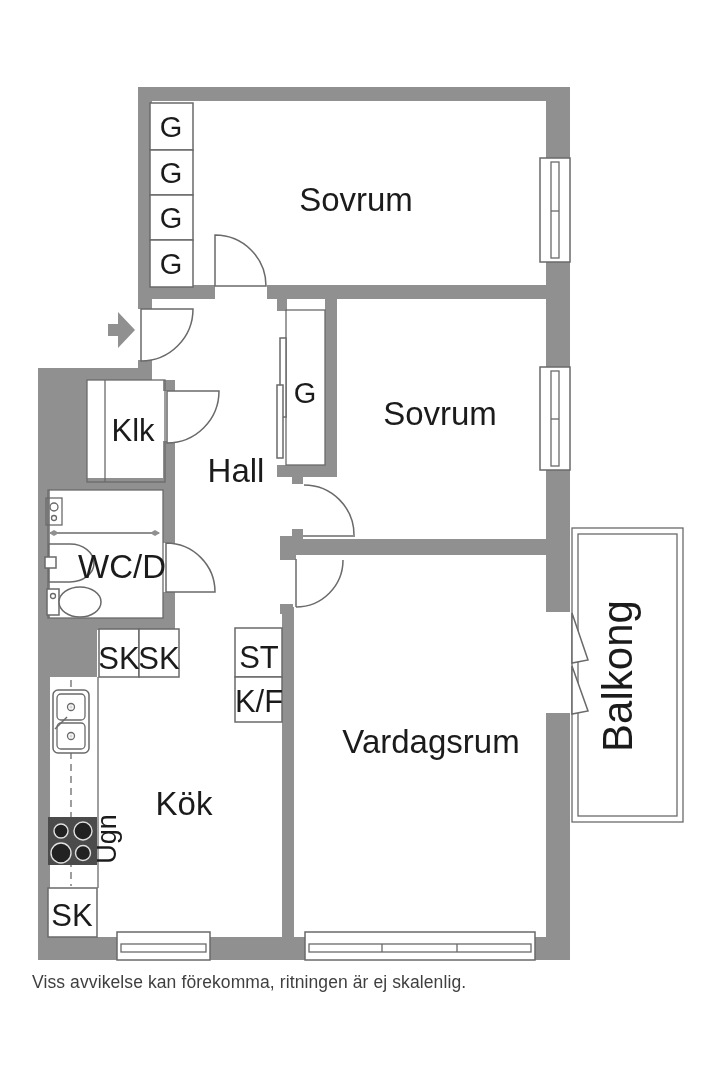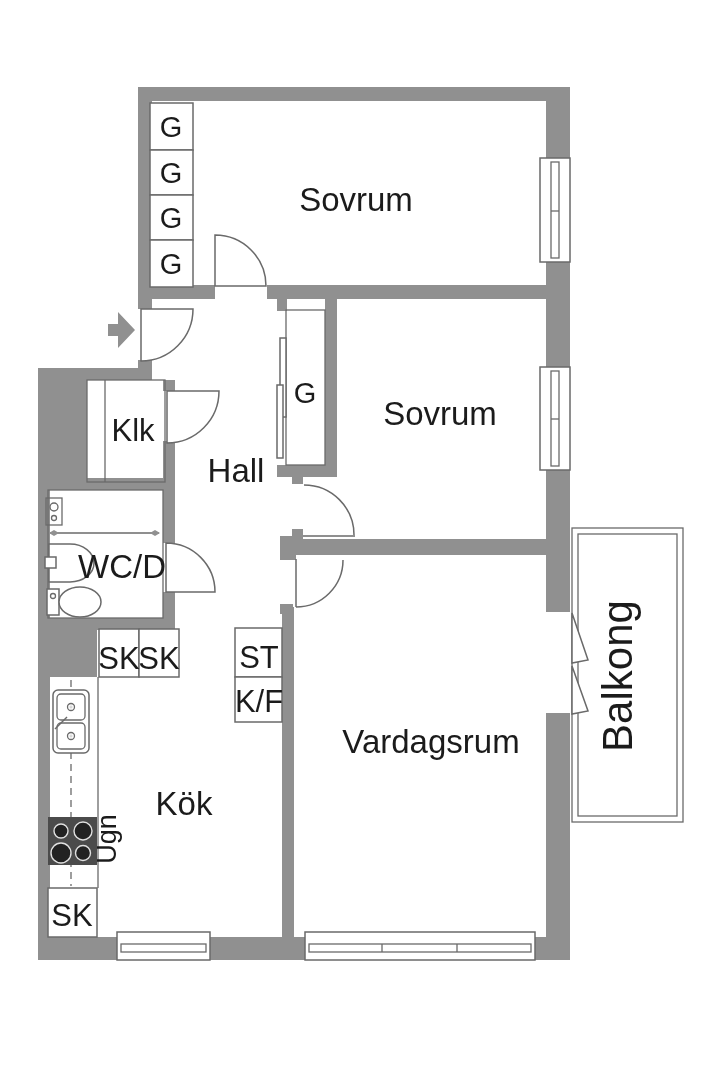--- a/index.html
+++ b/index.html
@@ -176,13 +176,14 @@
       <text class="small-label anchor-mid" x="305" y="403">G</text>
 
       <text class="mid-label anchor-mid" x="119" y="669">SK</text>
       <text class="mid-label anchor-mid" x="159" y="669">SK</text>
       <text class="mid-label anchor-mid" x="259" y="668">ST</text>
       <text class="mid-label anchor-mid" x="259" y="712">K/F</text>
       <text class="mid-label anchor-mid" x="72" y="926">SK</text>
     </g>
   </svg>
 
+  <div class="disclaimer">Viss avvikelse kan förekomma, ritningen är ej skalenlig.</div>
 </div>
 
 </body></html>

